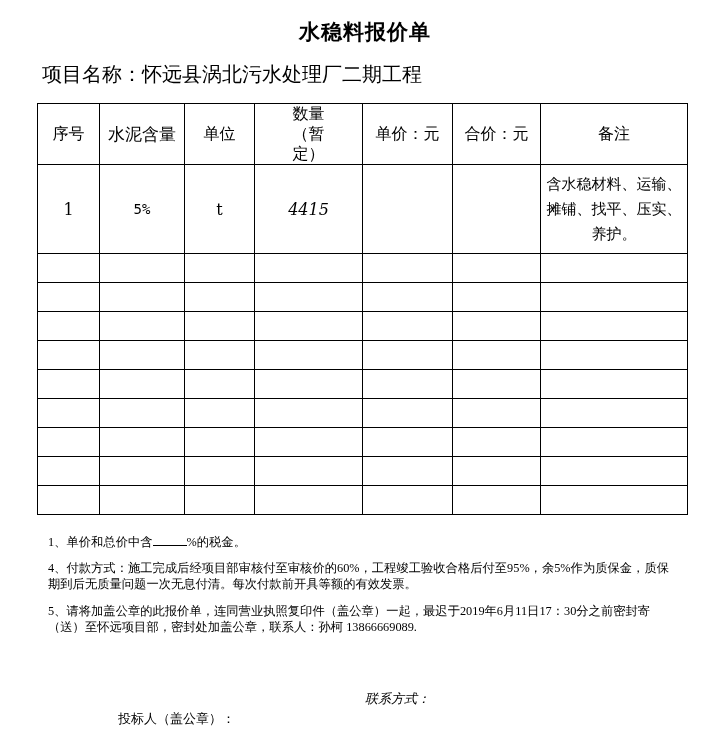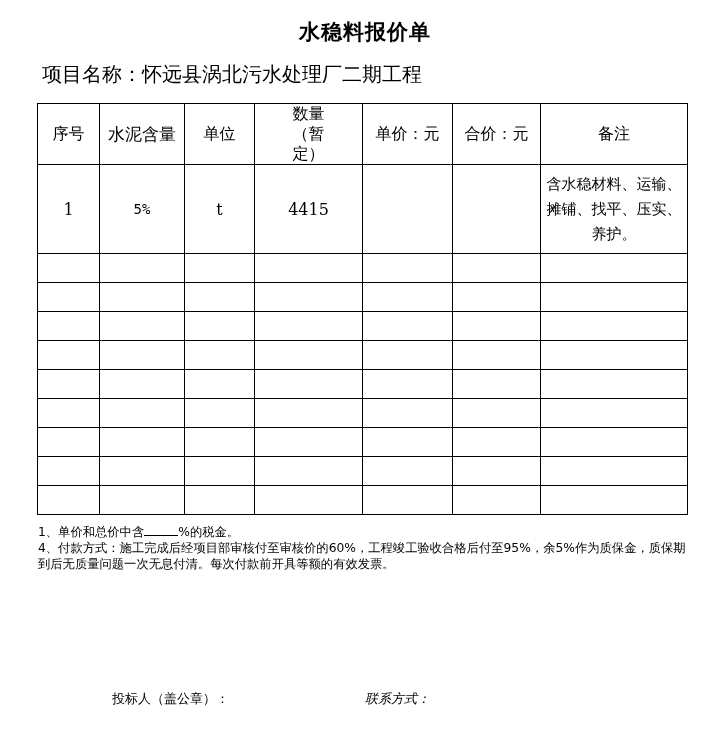--- a/index.html
+++ b/index.html
@@ -18,35 +18,35 @@
     font-family: "DejaVu Serif", serif; font-size: 16px;
   }
   table.quote td, table.quote th {
     border: 1.5px solid #000; padding: 0; font-weight: normal;
     text-align: center; vertical-align: middle; overflow: hidden;
   }
   table.quote th { height: 53px; line-height: 20px; }
   table.quote th.small { font-size: 17px; }
   tr.data-row td { height: 88px; }
   tr.empty-row td { height: 28px; }
-  td.qty { text-align: right; padding-right: 12px; }
+  td.qty { text-align: right; padding-right: 12px; font-style: italic; }
   td.remark {
     text-align: left; vertical-align: top; padding: 10px 4px 0 4px;
     font-family: "DejaVu Sans", sans-serif; font-size: 15px; line-height: 25px;
     word-break: break-all;
   }
   td.percent { font-size: 14px; font-family: "DejaVu Sans Mono", monospace; }
   .notes {
     position: absolute; left: 38px; top: 523px; width: 650px;
     font-family: "DejaVu Sans", sans-serif; font-size: 12.3px; line-height: 16.2px;
   }
-  .notes p { margin: 0; }
+  .notes p { margin: 10px; font-family: Liberation Serif, serif; }
   .blank { display: inline-block; width: 34px; border-bottom: 1px solid #000; height: 12px; vertical-align: baseline; }
   .sig { position: absolute; top: 690px; font-family: "DejaVu Sans", sans-serif; font-size: 13px; }
-  .sig.bidder { left: 112px; }
+  .sig.bidder { left: 118px; margin-top: 20px; }
   .sig.contact { left: 365px; font-style: italic; }
 </style>
 </head>
 <body>
 
 <div class="title">水稳料报价单</div>
 
 <div class="project">
   <span>项目名称：</span><span>怀远县涡北污水处理厂二期工程</span>
 </div>
@@ -162,16 +162,17 @@
         <td></td>
         <td></td>
         <td></td>
       </tr>
     </tbody>
 </table>
 
 <div class="notes">
   <p><span>1、单价和总价中含</span><span class="blank"></span><span>%的税金。</span></p>
   <p>4、付款方式：施工完成后经项目部审核付至审核价的60%，工程竣工验收合格后付至95%，余5%作为质保金，质保期到后无质量问题一次无息付清。每次付款前开具等额的有效发票。</p>
+  <p>5、请将加盖公章的此报价单，连同营业执照复印件（盖公章）一起，最迟于2019年6月11日17：30分之前密封寄（送）至怀远项目部，密封处加盖公章，联系人：孙柯 13866669089.</p>
 </div>
 
 <div class="sig bidder">投标人（盖公章）：</div>
 <div class="sig contact">联系方式：</div>
 
 </body></html>

